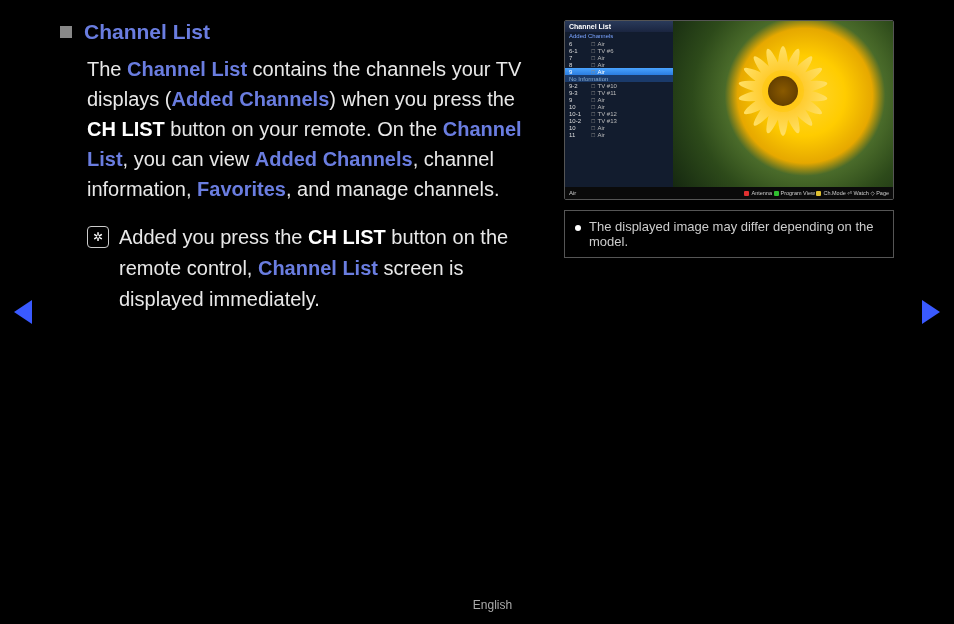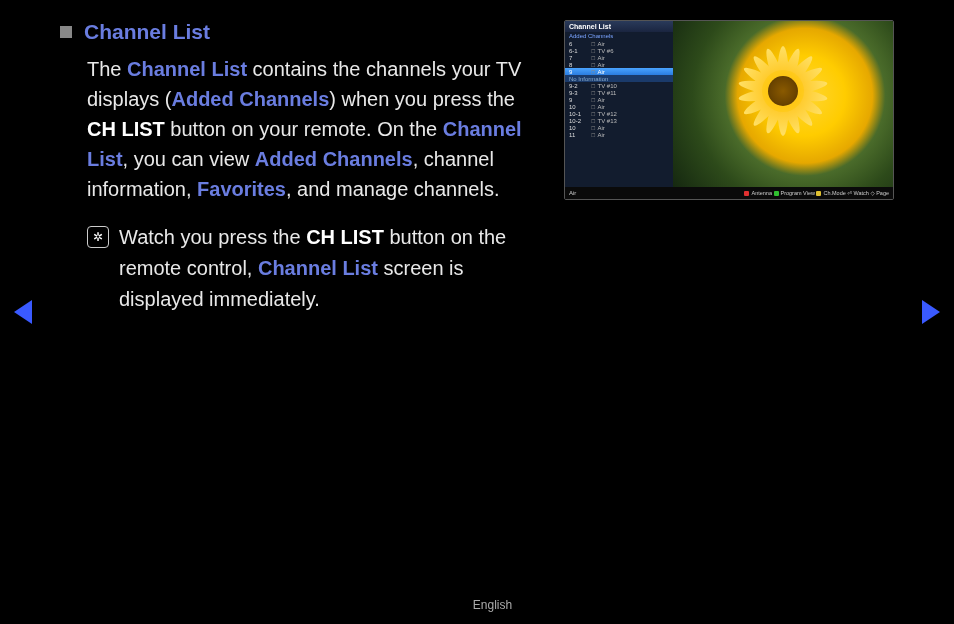--- a/index.html
+++ b/index.html
@@ -130,21 +130,21 @@
 
     <p class="para">
       <span>The </span><span class="link">Channel List</span><span> contains the channels your TV displays (</span><span class="link">Added Channels</span><span>) when you press the </span><span class="bold">CH LIST</span><span> button on your remote. On the </span><span class="link">Channel List</span><span>, you can view </span><span class="link">Added Channels</span><span>, channel information, </span><span class="link">Favorites</span><span>, and manage channels.</span>
     </p>
 
     <div class="note-row">
       <div class="note-icon">
           <span>✲</span>
         </div>
       <p class="note-para">
-        <span>Watch you press the </span><span class="bold">CH LIST</span><span> button on the remote control, </span><span class="link">Channel List</span><span> screen is displayed immediately.</span>
+        <span>Added you press the </span><span class="bold">CH LIST</span><span> button on the remote control, </span><span class="link">Channel List</span><span> screen is displayed immediately.</span>
       </p>
     </div>
   </div>
 
   <div class="right-col">
     <div class="screenshot">
       <div class="flower-bg">
         <div class="petal" style="transform:translate(-50%,-100%) rotate(0deg)"></div>
         <div class="petal" style="transform:translate(-50%,-100%) rotate(20deg)"></div>
         <div class="petal" style="transform:translate(-50%,-100%) rotate(40deg)"></div>
@@ -238,19 +238,23 @@
               <span class="ch-name">Air</span>
             </div>
           </div>
       </div>
       <div class="bottom-bar">
         <span class="bb-left">Air</span>
         <span id="bb-items"><span class="bb-item"><span class="dot red"></span>Antenna </span><span class="bb-item"><span class="dot green"></span>Program View </span><span class="bb-item"><span class="dot yellow"></span>Ch.Mode </span><span class="bb-item">⏎ Watch </span><span class="bb-item">◇ Page </span></span>
       </div>
     </div>
 
+    <div class="caption-box">
+      <span class="caption-bullet"></span>
+      <span>The displayed image may differ depending on the model.</span>
+    </div>
   </div>
 </div>
 
 <div class="arrow left"></div>
 <div class="arrow right"></div>
 
 <div class="footer">English</div>
 
 </body></html>

